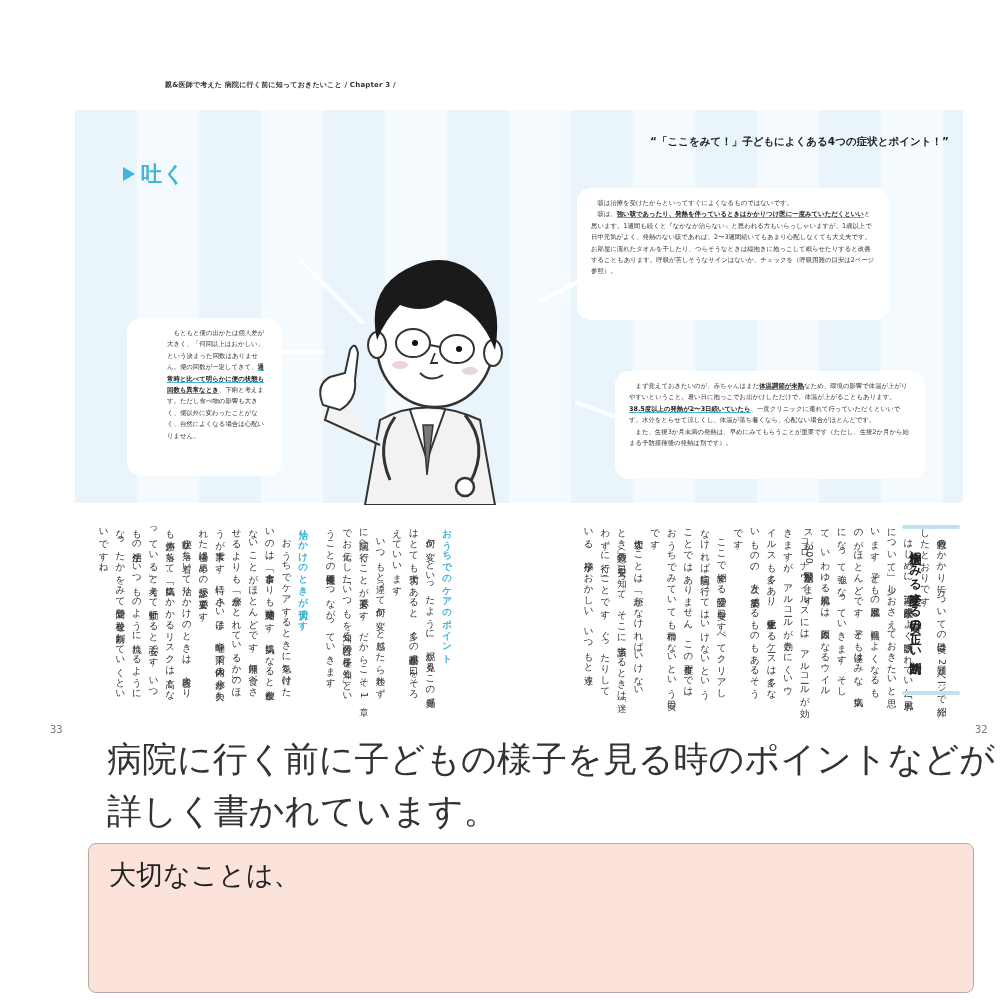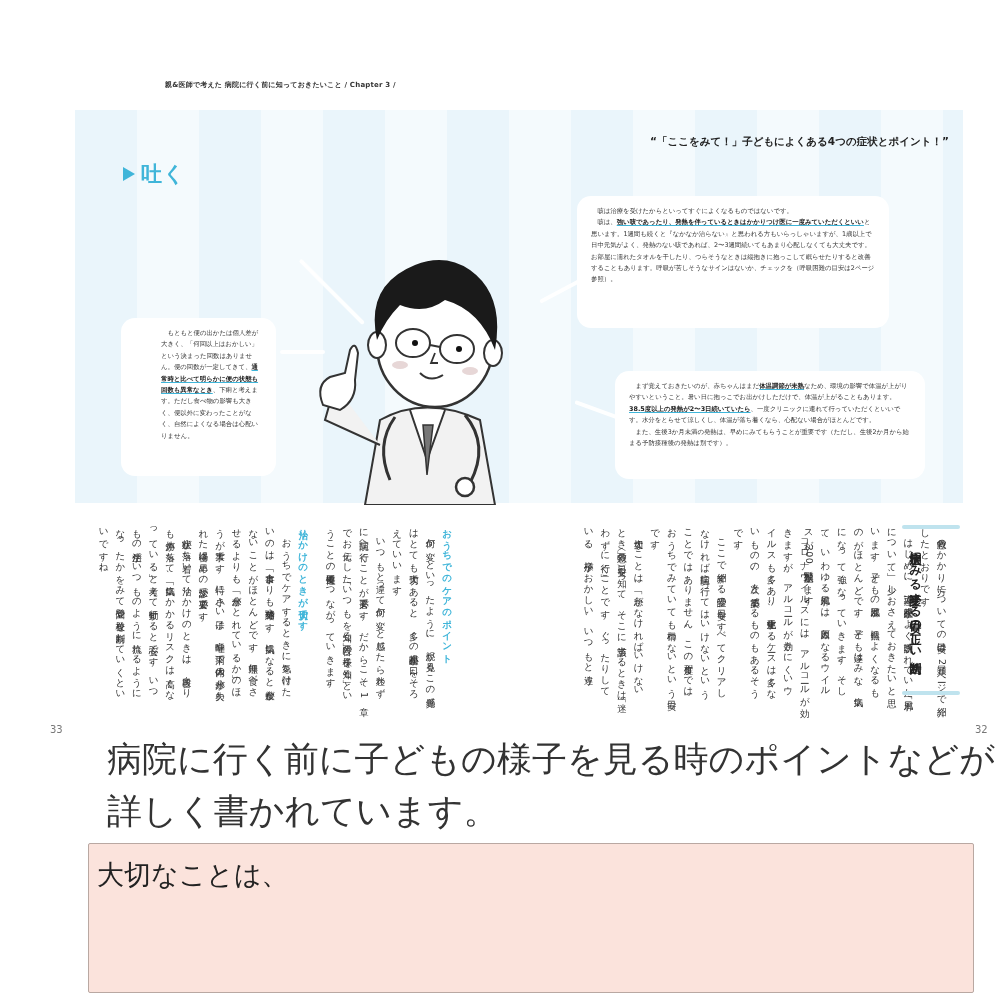--- a/index.html
+++ b/index.html
@@ -30,21 +30,21 @@
     .vcol .sub { color: #3fb5d9; font-weight: bold; text-indent: 0; }
 
     .sec-title { position: absolute; left: 902px; top: 525px; width: 58px; height: 170px; }
     .sec-title .bar { position: absolute; left: 0; right: 0; height: 4px; background: #bfe3ee; border-radius: 2px; }
     .sec-title .label { position: absolute; left: 4px; top: 18px; writing-mode: vertical-rl; font-size: 12px; font-weight: bold; line-height: 1.55; color: #222; }
 
     .folio { position: absolute; top: 724px; font-size: 10px; color: #777; }
 
     .caption { position: absolute; left: 107px; top: 733px; font-size: 35px; line-height: 52px; color: #333; font-family: "DejaVu Sans", sans-serif; }
 
-    .quote-box { position: absolute; left: 88px; top: 843px; width: 886px; height: 150px; background: #fbe3dc; border: 1px solid #b9a8a2; border-radius: 2px; padding: 8px 8px; }
+    .quote-box { position: absolute; left: 88px; top: 843px; width: 886px; height: 150px; background: #fbe3dc; border: 1px solid #b9a8a2; border-radius: 8px; padding: 8px 20px; }
     .quote-box div { font-size: 27px; line-height: 46px; color: #222; white-space: nowrap; }
   </style>
 </head>
 <body>
 
 <div class="running-head">親&amp;医師で考えた 病院に行く前に知っておきたいこと / Chapter 3 /</div>
 
 <div class="panel">
 
   <div class="ray" style="left:225px;top:148px;width:90px;transform:rotate(45deg);"></div>
@@ -56,30 +56,30 @@
 
   <div class="heading" style="left:48px;top:14px;">
     <span class="arrow"></span>
     <span class="title">吐く</span>
   </div>
 
   <div class="heading" style="left:522px;top:56px;">
     <span class="arrow"></span>
     <span class="title">咳</span>
   </div>
-  <div class="bubble" style="left:502px;top:86px;width:312px;height:132px;">
+  <div class="bubble" style="left:502px;top:78px;width:312px;height:132px;">
     <p>咳は治療を受けたからといってすぐによくなるものではないです。</p>
     <p><span>咳は、</span><span class="u">強い咳であったり、発熱を伴っているときはかかりつけ医に一度みていただくといい</span><span>と思います。1週間も続くと『なかなか治らない』と思われる方もいらっしゃいますが、1歳以上で日中元気がよく、発熱のない咳であれば、2〜3週間続いてもあまり心配しなくても大丈夫です。お部屋に濡れたタオルを干したり、つらそうなときは縦抱きに抱っこして眠らせたりすると改善することもあります。呼吸が苦しそうなサインはないか、チェックを（呼吸困難の目安は2ページ参照）。</span></p>
   </div>
 
   <div class="heading" style="left:68px;top:186px;">
     <span class="arrow"></span>
     <span class="title">下痢</span>
   </div>
-  <div class="bubble" style="left:46px;top:208px;width:155px;height:158px;padding-left:40px;">
+  <div class="bubble" style="left:52px;top:208px;width:155px;height:158px;padding-left:40px;">
     <p><span>もともと便の出かたは個人差が大きく、「何回以上はおかしい」という決まった回数はありません。便の回数が一定してきて、</span><span class="u">通常時と比べて明らかに便の状態も回数も異常なとき</span><span>、下痢と考えます。ただし食べ物の影響も大きく、便以外に変わったことがなく、自然によくなる場合は心配いりません。</span></p>
   </div>
 
   <div class="heading" style="left:560px;top:228px;">
     <span class="arrow"></span>
     <span class="title">熱</span>
   </div>
   <div class="bubble" style="left:540px;top:261px;width:310px;height:108px;">
     <p><span>まず覚えておきたいのが、赤ちゃんはまだ</span><span class="u">体温調節が未熟</span><span>なため、環境の影響で体温が上がりやすいということ。暑い日に抱っこでお出かけしただけで、体温が上がることもあります。</span><span class="u">38.5度以上の発熱が2〜3日続いていたら</span><span>、一度クリニックに連れて行っていただくといいです。水分をとらせて涼しくし、体温が落ち着くなら、心配ない場合がほとんどです。</span></p>
     <p>また、生後3か月未満の発熱は、早めにみてもらうことが重要です（ただし、生後2か月から始まる予防接種後の発熱は別です）。</p>

